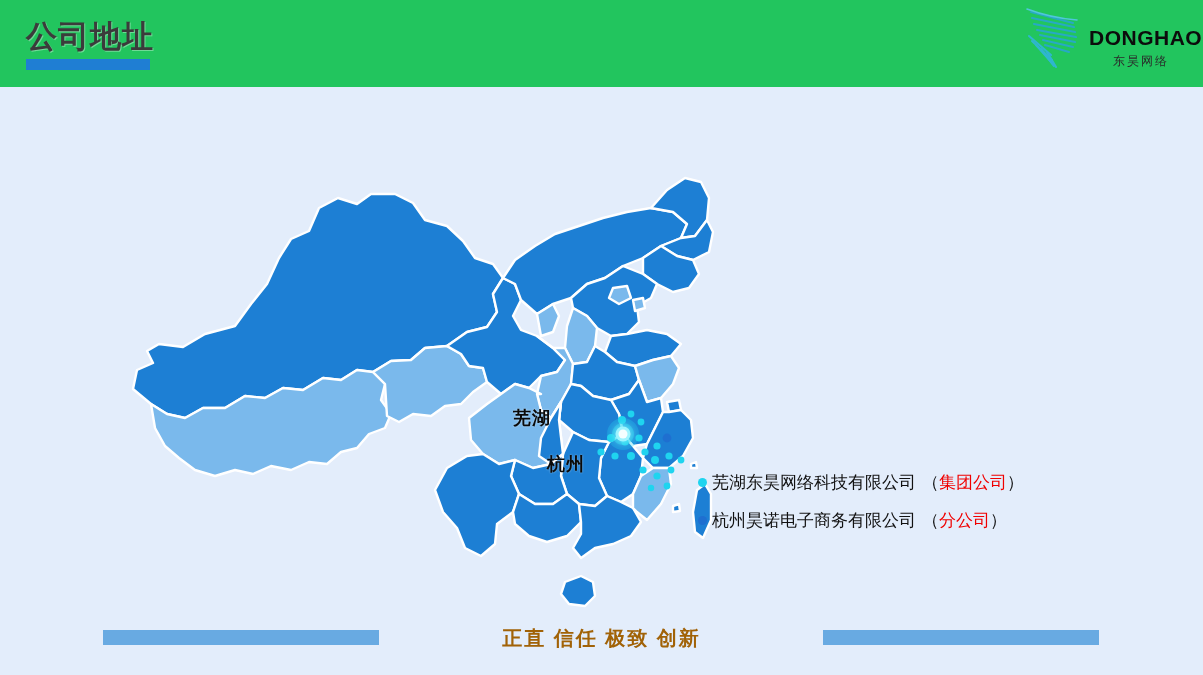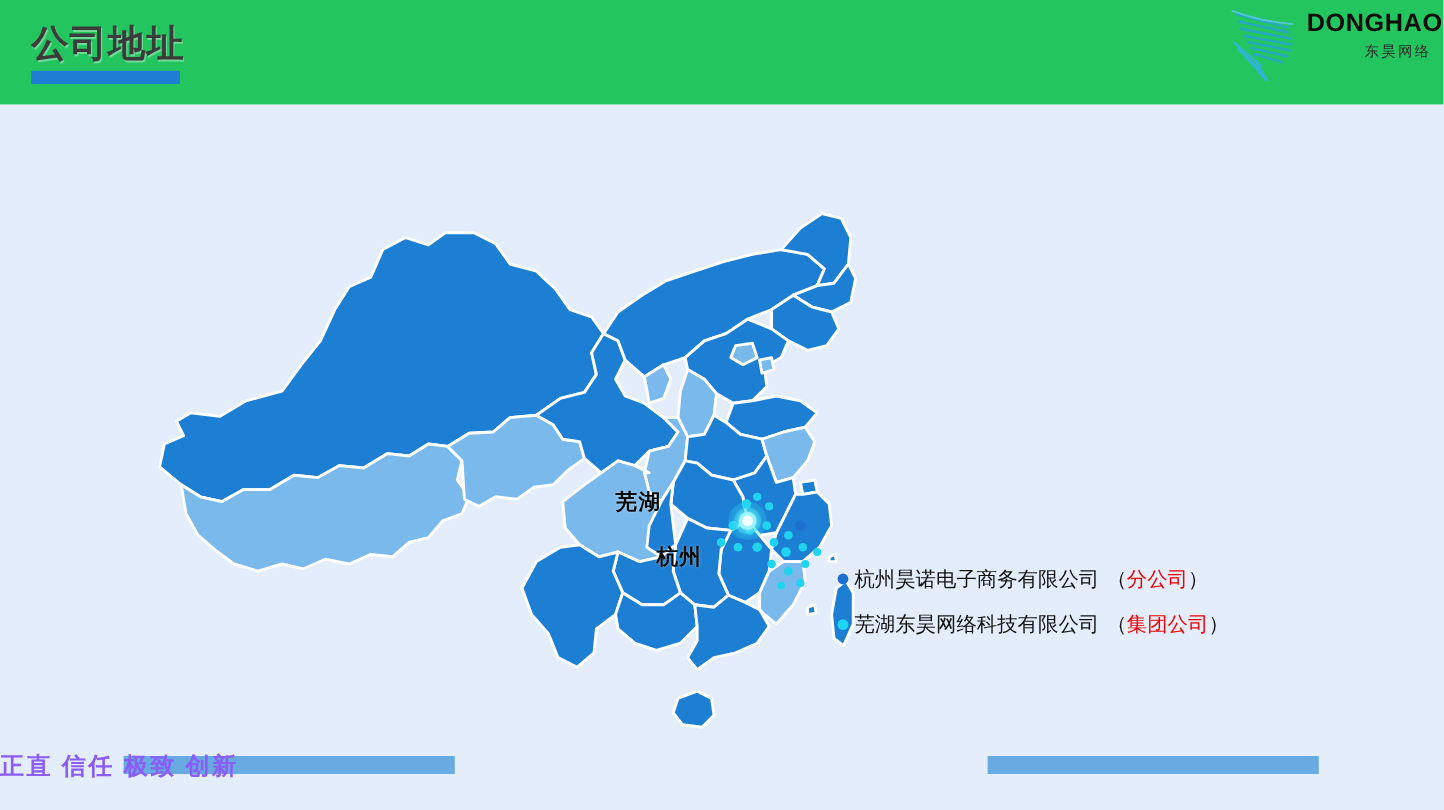--- a/index.html
+++ b/index.html
@@ -56,23 +56,23 @@
   .logo-mark {
     position: absolute;
     left: 0;
     top: 2px;
     width: 66px;
     height: 64px;
   }
   .logo-text {
     position: absolute;
     left: 66px;
-    top: 4px;
+    top: 22px;
     width: 104px;
-    text-align: right;
+    text-align: center;
   }
   .logo-en {
     font-size: 21px;
     font-weight: bold;
     color: #0c0c0c;
     letter-spacing: 0.5px;
     line-height: 24px;
   }
   .logo-cn {
     font-size: 12px;
@@ -150,23 +150,24 @@
     height: 15px;
     background: #68aae2;
   }
   .footer-bar.left  { left: 103px;  width: 276px; }
   .footer-bar.right { left: 823px;  width: 276px; }
   .slogan {
     position: absolute;
     left: 0;
     top: 625px;
     width: 1203px;
+    text-align: center;
     font-size: 20px;
     font-weight: bold;
-    color: #8b5cf6;
+    color: #a16207;
     letter-spacing: 2px;
   }
 </style>
 </head>
 <body>
 
 <div class="header">
 
   <div class="title-wrap">
     <div class="page-title">公司地址</div>
@@ -342,28 +343,28 @@
     </g>
   </svg>
 
   <div class="city-label label-wuhu">芜湖</div>
   <div class="city-label label-hangzhou">杭州</div>
 </div>
 
 <div class="legend">
 
   <div class="legend-row">
+    <span class="legend-dot cyan"></span>
+    <span class="legend-name">芜湖东昊网络科技有限公司</span>
+    <span class="legend-tag"><span>（</span><span class="red">集团公司</span><span>）</span></span>
+  </div>
+
+  <div class="legend-row">
     <span class="legend-dot blue"></span>
     <span class="legend-name">杭州昊诺电子商务有限公司</span>
     <span class="legend-tag"><span>（</span><span class="red">分公司</span><span>）</span></span>
   </div>
 
-  <div class="legend-row">
-    <span class="legend-dot cyan"></span>
-    <span class="legend-name">芜湖东昊网络科技有限公司</span>
-    <span class="legend-tag"><span>（</span><span class="red">集团公司</span><span>）</span></span>
-  </div>
-
 </div>
 
 <div class="footer-bar left"></div>
 <div class="footer-bar right"></div>
 <div class="slogan">正直  信任  极致  创新</div>
 
 </body></html>

